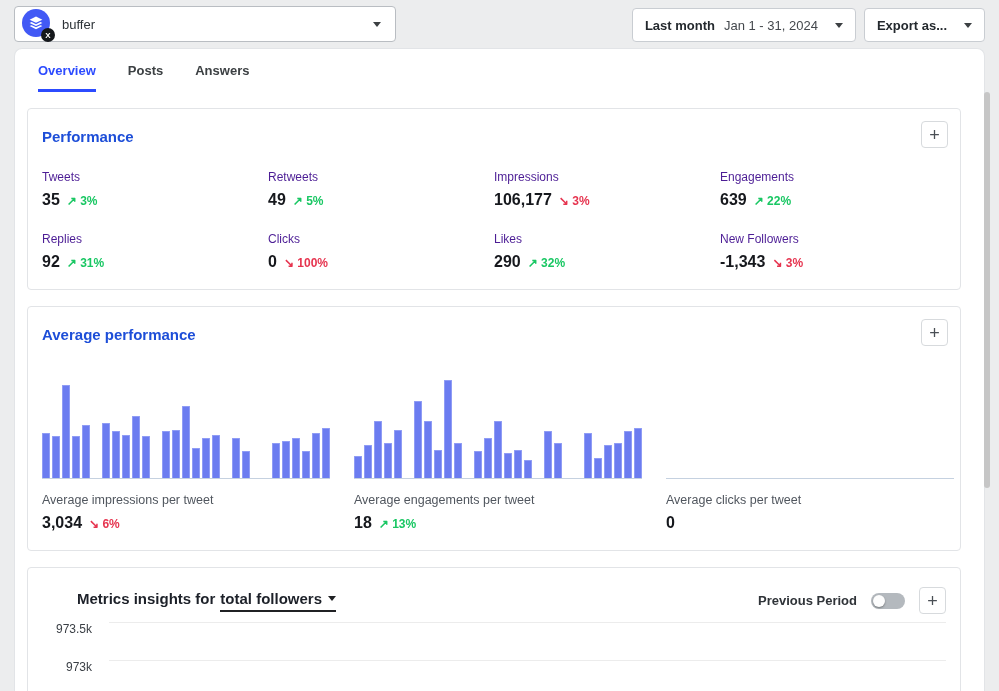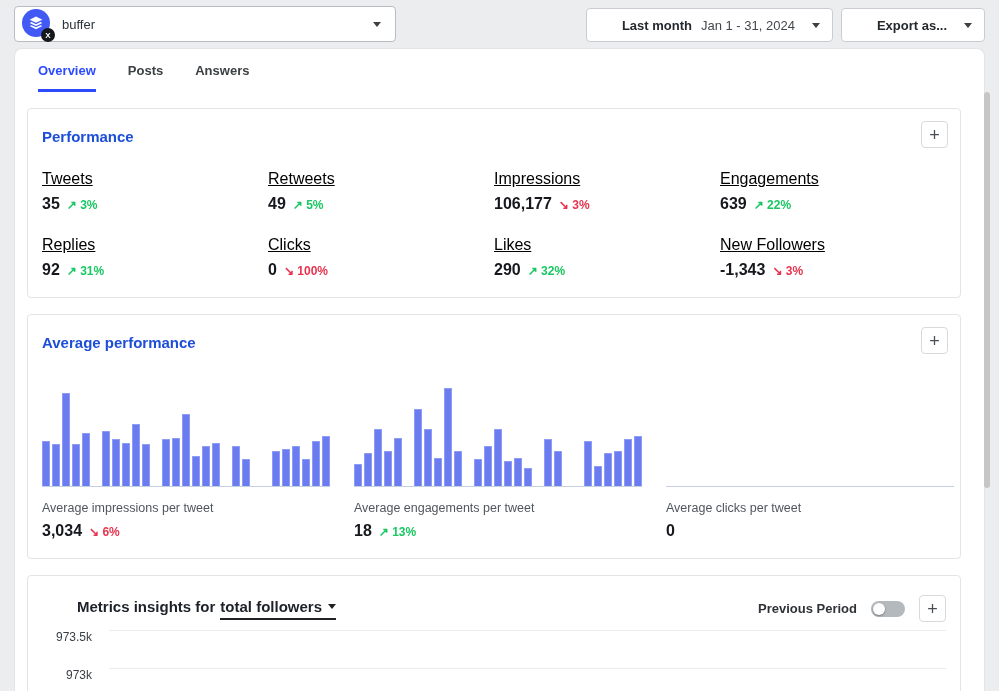--- a/index.html
+++ b/index.html
@@ -24,21 +24,21 @@
     display: flex; align-items: center; justify-content: center;
   }
   .account-name { font-size: 13px; color: #2d3338; }
   .caret { width: 0; height: 0; border-left: 4px solid transparent; border-right: 4px solid transparent; border-top: 5px solid #3c4043; }
   .account-btn .caret { margin-left: auto; }
   .topbar-right { display: flex; gap: 8px; margin-top: 2px; }
   .pill-btn {
     height: 34px; background: #fff; border: 1px solid #c9cdd2; border-radius: 4px;
     display: flex; align-items: center; padding: 0 12px; gap: 9px; font-size: 13px; cursor: pointer;
   }
-  .bold-label { font-weight: bold; color: #24292e; margin-left: 23px; }
+  .bold-label { font-weight: bold; color: #24292e; }
   .date-value { color: #44484d; }
   .pill-btn .caret { margin-left: 8px; }
 
   
   .main-panel {
     position: absolute; top: 48px; left: 14px; right: 14px; bottom: 0;
     background: #fff; border: 1px solid #e2e4e7; border-bottom: none;
     border-radius: 8px 8px 0 0; overflow: hidden;
   }
   .tabs { display: flex; gap: 32px; padding: 0 23px; height: 43px; align-items: stretch; }
@@ -55,21 +55,21 @@
   .card:first-of-type { margin-top: 17px; }
   .card-title { font-size: 15px; font-weight: bold; color: #1d4ed8; padding-top: 5px; }
   .plus-btn {
     position: absolute; top: 12px; right: 12px; width: 27px; height: 27px;
     border: 1px solid #d7dadd; border-radius: 4px; background: #fff; color: #4a4f55;
     font-size: 18px; line-height: 1; display: flex; align-items: center; justify-content: center; cursor: pointer;
   }
 
   
   .perf-grid { display: grid; grid-template-columns: repeat(4, 1fr); row-gap: 23px; margin-top: 25px; }
-  .metric-label { font-size: 16px; color: #000000; margin-bottom: 7px; text-decoration: underline; }
+  .metric-label { font-size: 12px; color: #4c1d95; margin-bottom: 7px; }
   .metric-value { font-size: 16px; font-weight: bold; color: #16181d; display: flex; align-items: baseline; gap: 7px; }
   .pct { font-size: 12px; font-weight: bold; white-space: nowrap; }
   .pct.up { color: var(--green); }
   .pct.down { color: var(--red); }
 
   
   .charts-grid { display: grid; grid-template-columns: repeat(3, 1fr); column-gap: 24px; margin-top: 36px; }
   .bars { height: 100px; display: flex; align-items: flex-end; gap: 2px; border-bottom: 1px solid #c5d1e0; }
   .bar {
     width: 8px; flex: none; background: var(--bar);

